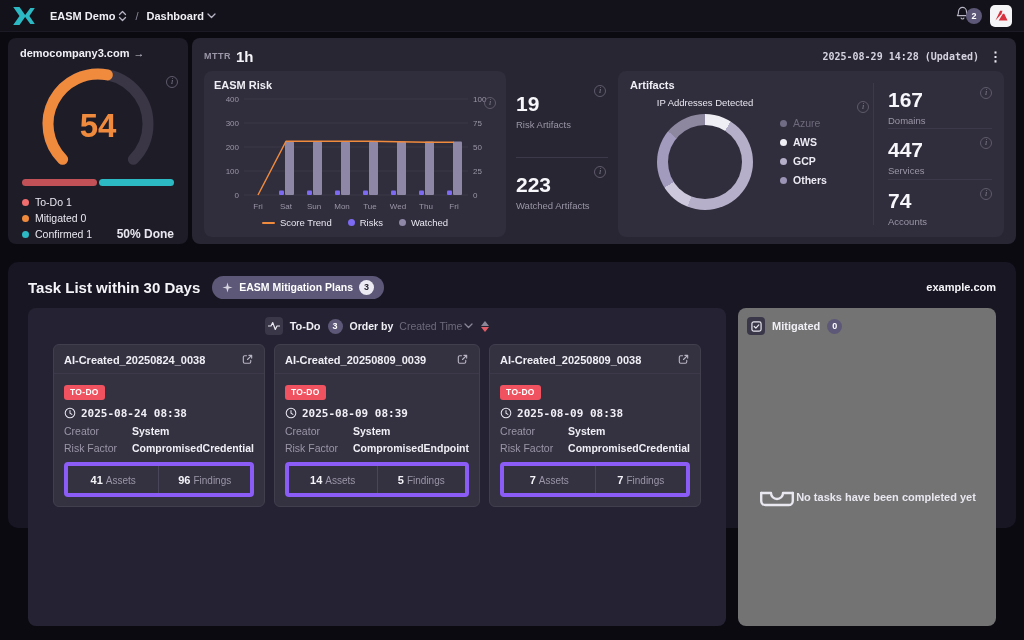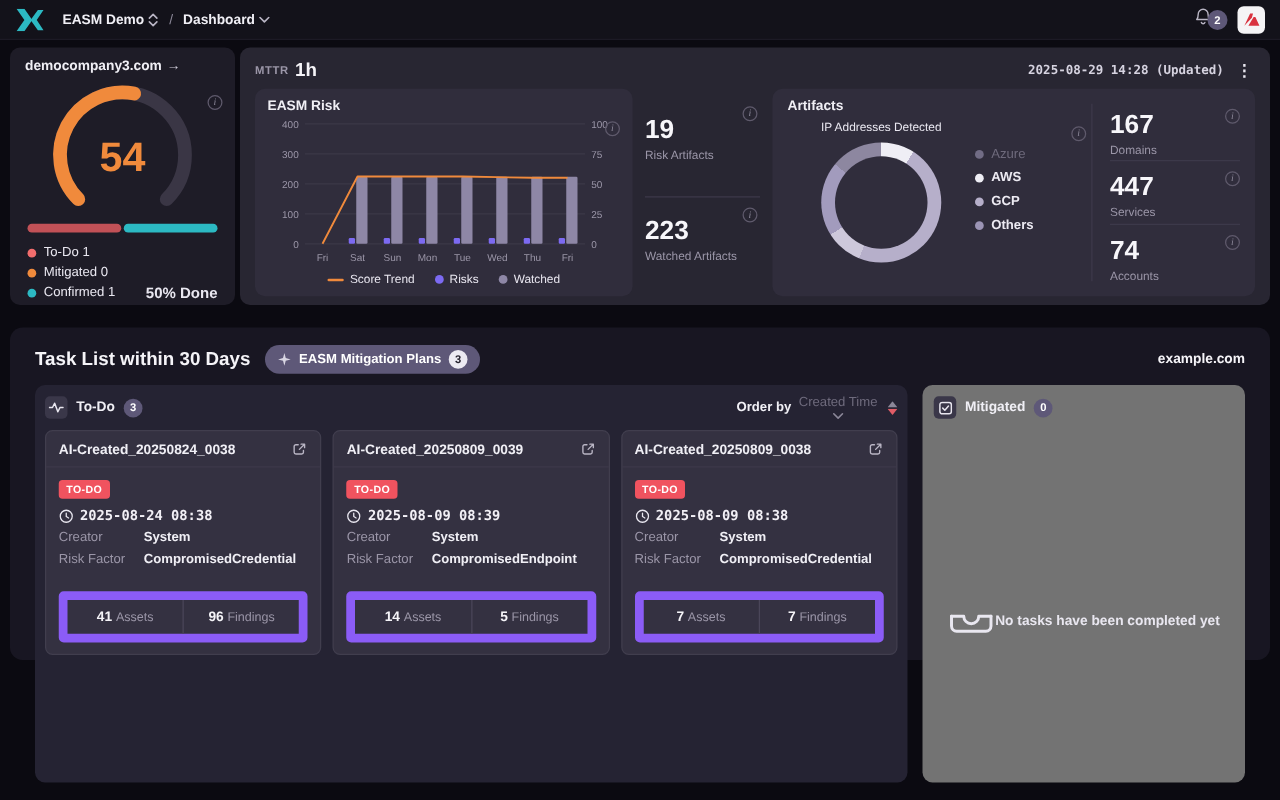--- a/index.html
+++ b/index.html
@@ -86,43 +86,43 @@
   
   .task-panel { margin-top:18px; background:#181622; border-radius:10px; padding:10px 20px 12px 20px; height:266px; }
   .task-header { display:flex; align-items:center; height:30px; gap:12px; }
   .task-title { font-size:15px; font-weight:bold; color:#f5f4f8; }
   .plans-btn { display:flex; align-items:center; gap:6px; background:#5e5878; border:none; border-radius:13px; padding:4px 10px; cursor:pointer; }
   .plans-btn-label { font-size:10.5px; font-weight:bold; color:#fff; }
   .plans-badge { background:#eceaf2; color:#26232f; font-size:9px; font-weight:bold; width:15px; height:15px; border-radius:50%; display:flex; align-items:center; justify-content:center; }
   .header-domain { margin-left:auto; font-size:11px; font-weight:bold; color:#f5f4f8; }
 
   .task-body { display:flex; gap:12px; margin-top:6px; height:318px; }
-  .todo-panel { flex:1; background:#252333; border-radius:8px; padding:7px 8px; display:flex; flex-direction:column; }
+  .todo-panel { flex:1; background:#252333; border-radius:8px; padding:7px 8px; display:flex; flex-direction:column;align-items:center; }
   .panel-head { display:flex; align-items:center; gap:7px; height:22px; }
   .icon-box { width:18px; height:18px; background:#3a3749; border-radius:4px; display:flex; align-items:center; justify-content:center; }
   .panel-head-label { font-size:11px; font-weight:bold; color:#f0eff5; }
   .count-badge { background:#5e5878; color:#fff; font-size:9px; font-weight:bold; width:15px; height:15px; border-radius:50%; display:flex; align-items:center; justify-content:center; }
   .order-zone { margin-left:auto; display:flex; align-items:center; gap:6px; }
   .order-by { font-size:10.5px; font-weight:bold; color:#f0eff5; }
-  .order-select { display:flex; align-items:center; gap:2px; cursor:pointer;flex-direction:column; }
+  .order-select { display:flex; align-items:center; gap:2px; cursor:pointer; }
   .order-value { font-size:10.5px; color:#6e6a7c; }
   .sort-ico { display:flex; flex-direction:column; align-items:center; gap:1px; cursor:pointer; margin-left:2px; }
 
   .cards-row { display:flex; gap:9px; margin-top:7px; }
   .task-card { flex:1; background:#343141; border:1px solid #413e4e; border-radius:6px; padding:8px 10px 9px 10px; }
   .tc-title-row { display:flex; align-items:center; justify-content:space-between; }
   .tc-title { font-size:11px; font-weight:bold; color:#f0eff5; }
   .tc-divider { border:none; border-top:1px solid #46425380; margin:7px -10px 7px -10px; }
   .todo-badge { display:inline-block; background:#f0535f; color:#fff; font-size:8.5px; font-weight:bold; letter-spacing:.3px; border-radius:3px; padding:2px 6px 2.5px 6px; }
   .tc-date-row { display:flex; align-items:center; gap:5px; margin-top:7px; }
   .tc-date { font-size:11px; font-weight:bold; color:#f2f0f6; }
   .tc-row { display:flex; margin-top:5px; }
   .tc-label { width:68px; font-size:10.5px; color:#9b96a8; flex:none; }
   .tc-value { font-size:10.5px; font-weight:bold; color:#f0eff5; }
-  .tc-foot { margin-top:20px; border:7px solid #8b5cf6; border-radius:4px; display:flex; }
+  .tc-foot { margin-top:8px; border:4px solid #8b5cf6; border-radius:4px; display:flex; }
   .tc-cell { flex:1; text-align:center; padding:4px 2px 5px 2px; }
   .tc-cell + .tc-cell { border-left:1px solid #4a4659; }
   .tc-num { font-size:11px; font-weight:bold; color:#f5f4f8; }
   .tc-cell-label { font-size:10px; color:#9b96a8; margin-left:3px; }
 
   .mitigated-panel { width:258px; background:#737373; border-radius:8px; padding:7px 9px; display:flex; flex-direction:column; }
   .empty-state { flex:1; display:flex; align-items:center; justify-content:center; padding-top:30px; }
   .empty-text { font-size:11px; font-weight:bold; color:#e9e7f0; margin-top:8px; }
 </style>
 </head>

